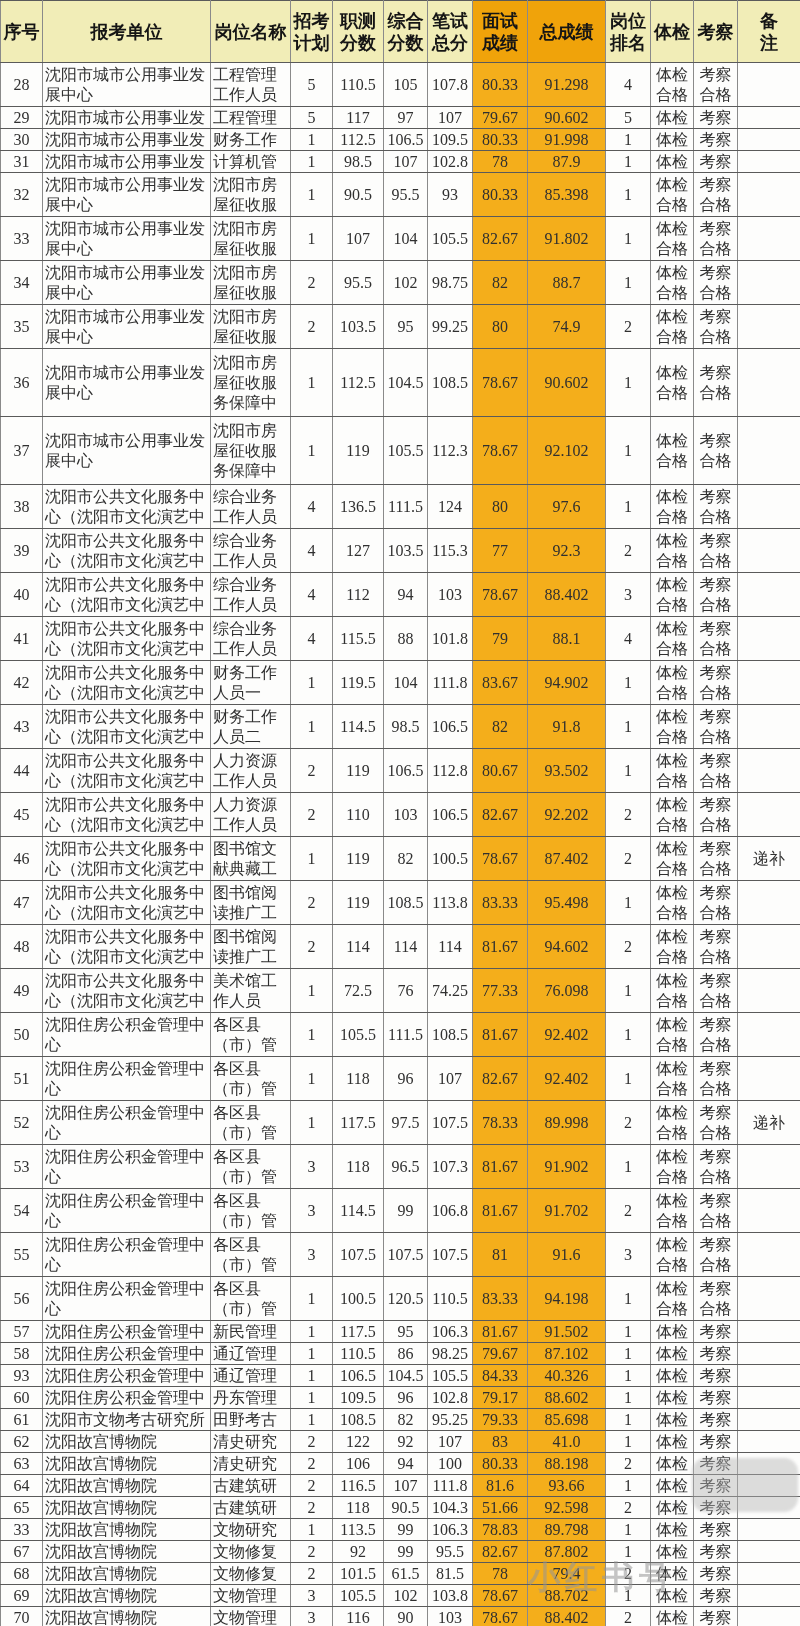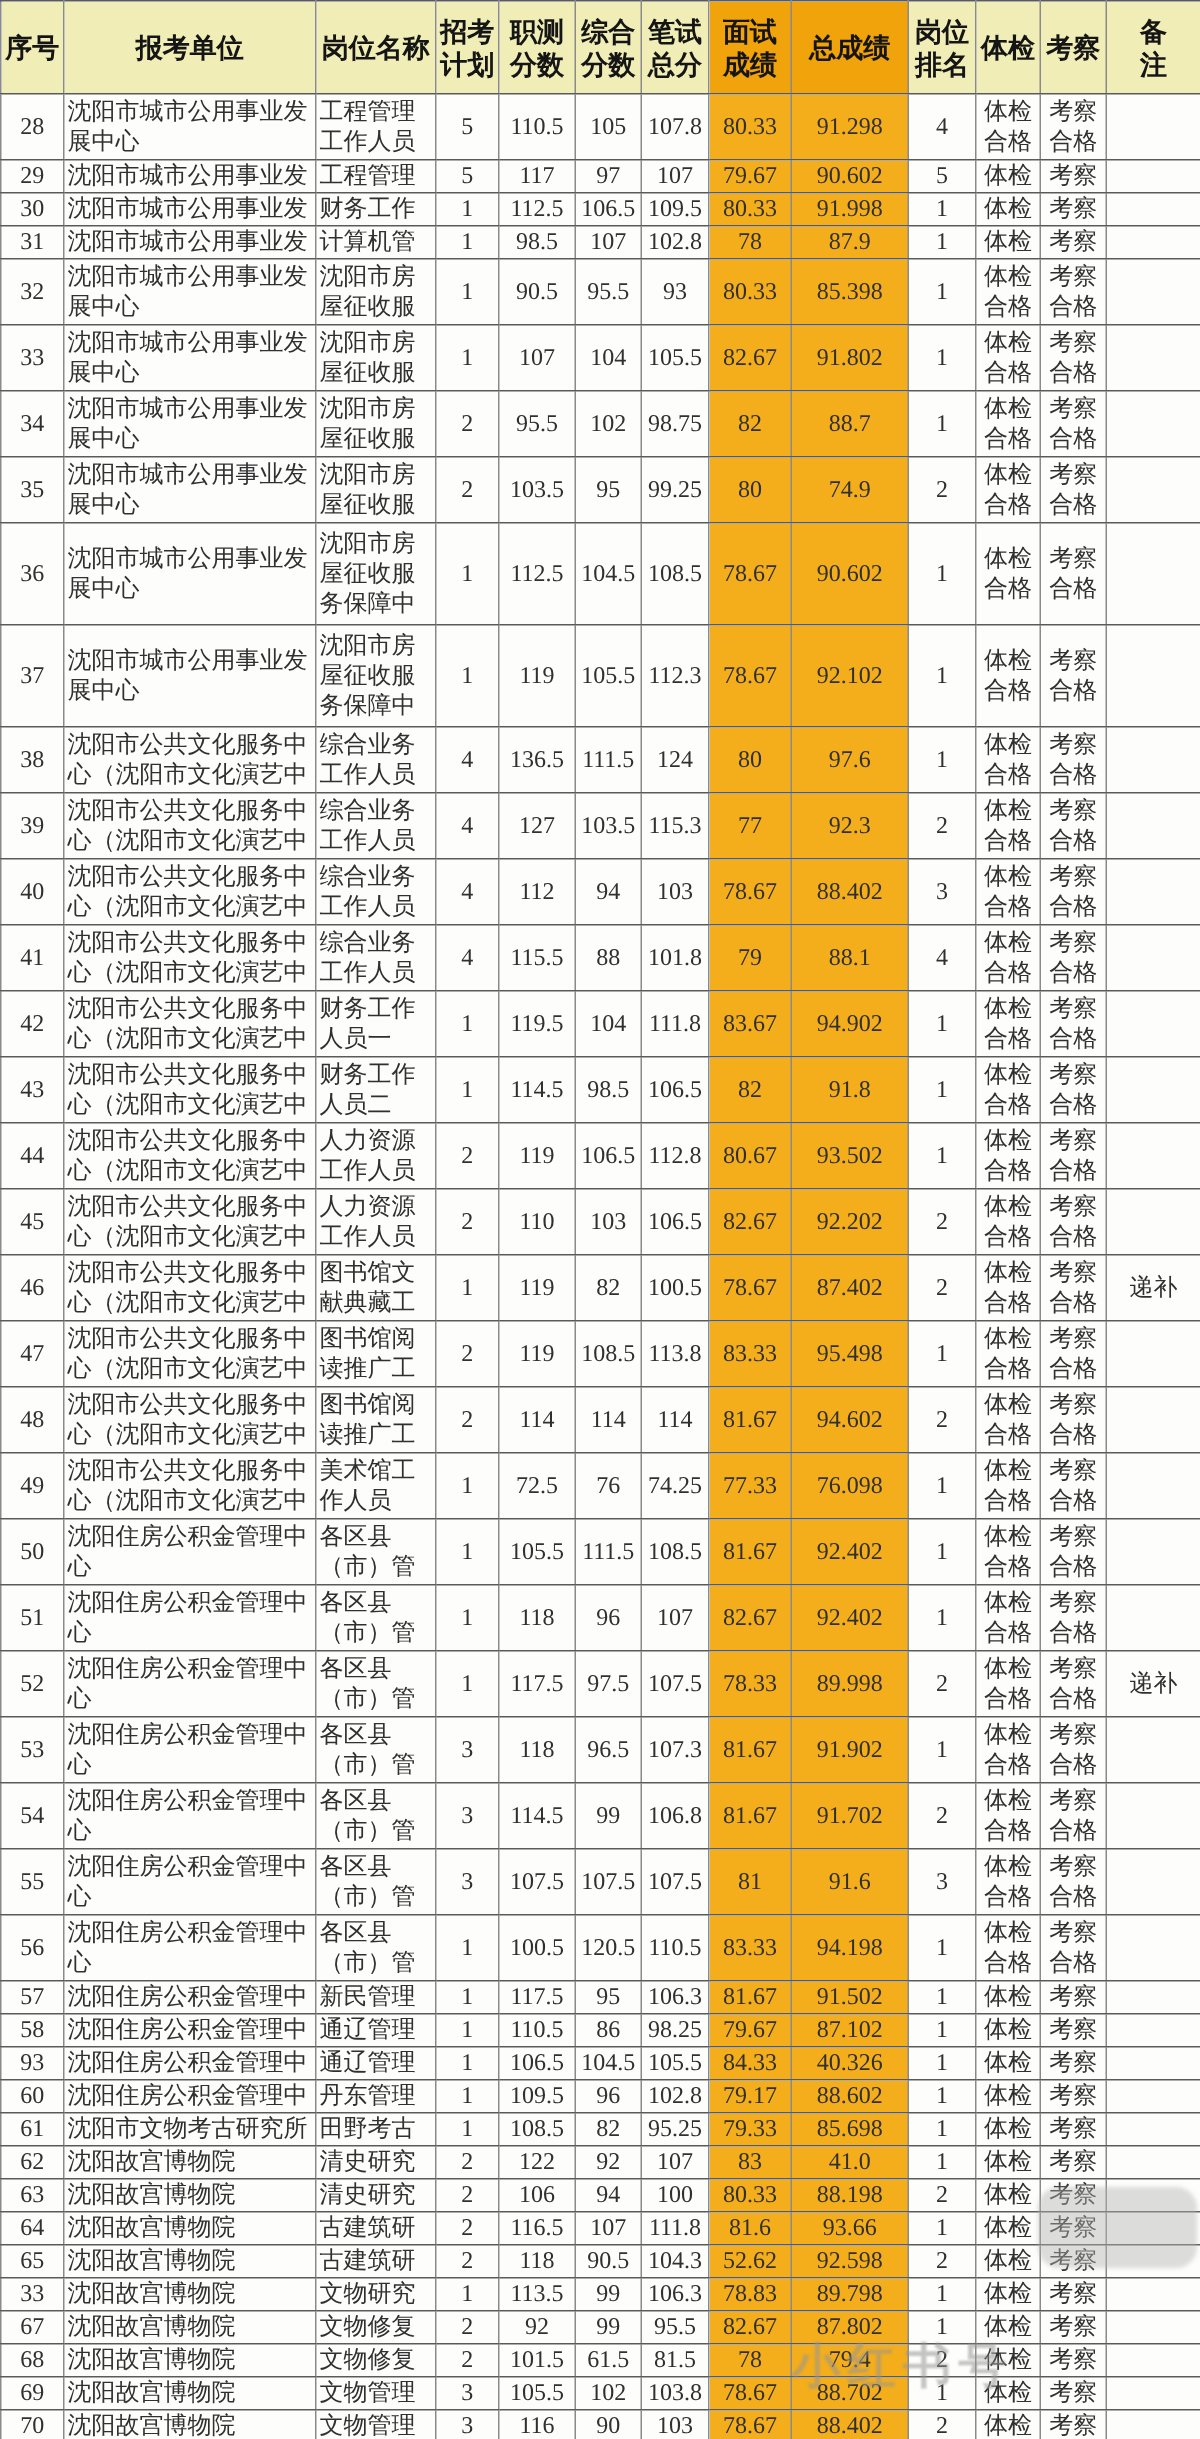--- a/index.html
+++ b/index.html
@@ -1633,21 +1633,21 @@
         <td>
           <div class="clip">118</div>
         </td>
         <td>
           <div class="clip">90.5</div>
         </td>
         <td>
           <div class="clip">104.3</div>
         </td>
         <td class="hl">
-          <div class="clip">52.62</div>
+          <div class="clip">51.66</div>
         </td>
         <td class="hl">
           <div class="clip">92.598</div>
         </td>
         <td>
           <div class="clip">2</div>
         </td>
         <td>
           <div class="clip">体检</div>
         </td>

